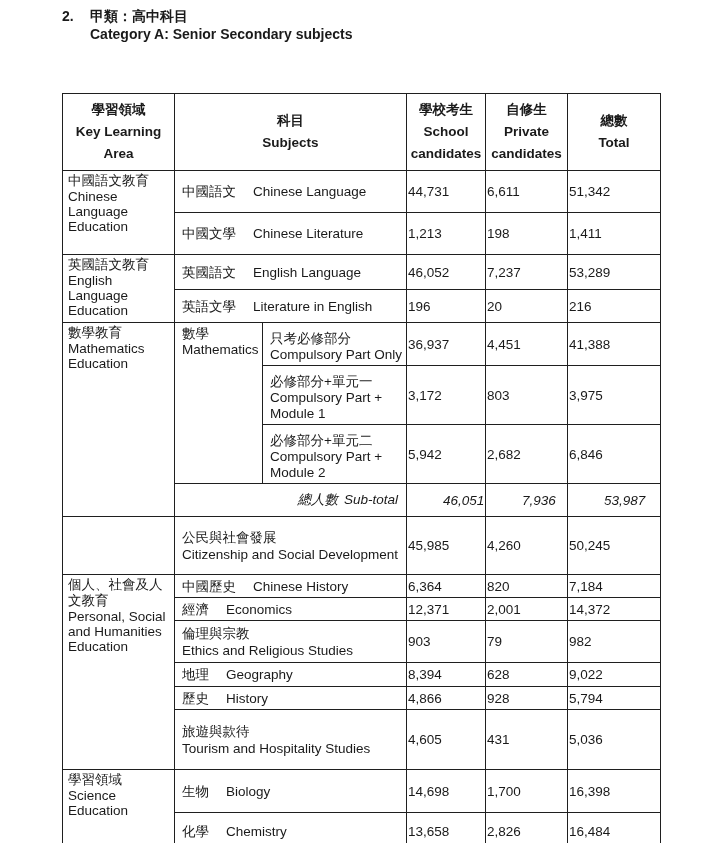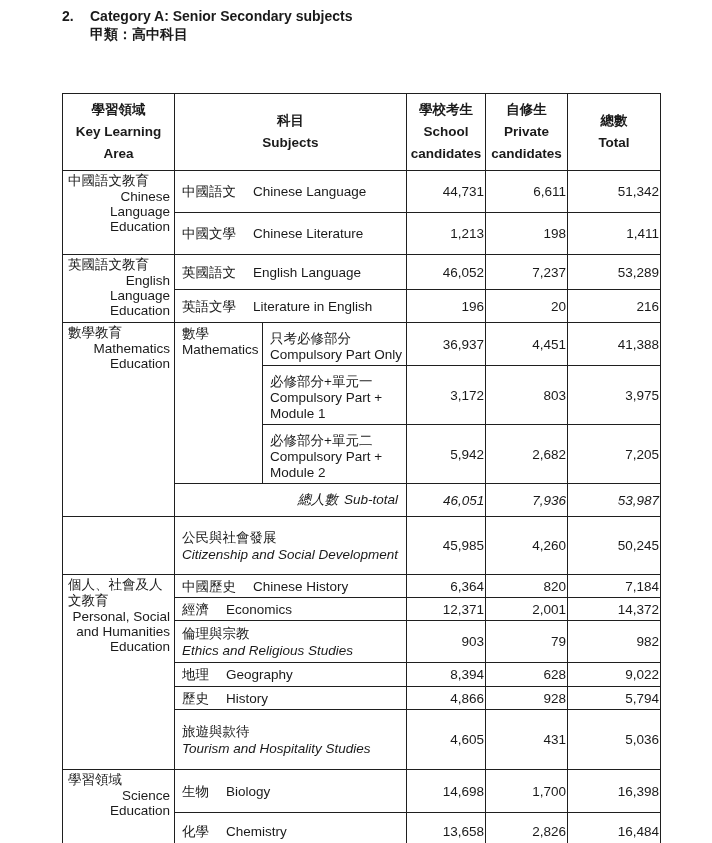--- a/index.html
+++ b/index.html
@@ -21,44 +21,44 @@
   
   table.data-table{
     position:absolute;left:62px;top:93px;
     width:598px;
     border-collapse:collapse;table-layout:fixed;
     font-size:13.5px;
   }
   .data-table td,.data-table th{border:1px solid #1f1f1f;overflow:visible;}
   th{font-weight:bold;text-align:center;vertical-align:middle;line-height:22px;padding:0 2px;}
   .kla{vertical-align:top;text-align:left;padding:2px 4px 2px 5px;line-height:16px;}
-  .kla .en{line-height:15px;text-align:right;}
+  .kla .en{line-height:15px;}
   .subject{vertical-align:middle;text-align:left;padding:2px 2px 2px 7px;line-height:17px;}
   .subject .zh{margin-right:17px;}
   .subject.stacked .zh{display:block;margin-right:0;}
-  .subject.stacked .en{display:block;font-style:italic;}
+  .subject.stacked .en{display:block;}
   .math-label{vertical-align:top;text-align:left;padding:3px 0 2px 7px;line-height:16px;}
   .math-label .zh,.math-label .en{display:block;}
   .part{vertical-align:middle;text-align:left;padding:8px 2px 2px 7px;line-height:16px;}
   .part .zh,.part .en{display:block;}
-  .num{text-align:right;vertical-align:middle;}
+  .num{text-align:left;vertical-align:middle;}
   .subtotal-cell{text-align:right;vertical-align:middle;padding-right:8px;font-style:italic;}
   .subtotal-cell .zh{margin-right:6px;}
   .italic{font-style:italic;padding-left:36px;}
 </style>
 </head>
 <body>
 
 <div class="page">
 
   <div class="doc-header">
     <span class="section-number">2.</span>
     <div class="titles">
+      <div class="title-line">甲類：高中科目</div>
       <div class="title-line">Category A: Senior Secondary subjects</div>
-      <div class="title-line">甲類：高中科目</div>
     </div>
   </div>
 
   <table class="data-table">
     <colgroup>
       <col style="width:112px">
         <col style="width:88px">
         <col style="width:144px">
       <col style="width:79px">
         <col style="width:82px">
@@ -157,21 +157,21 @@
       <td class="num">803</td>
       <td class="num">3,975</td>
     </tr>
     <tr style="height:47px">
       <td class="part">
         <span class="zh">必修部分+單元二</span>
         <span class="en">Compulsory Part + Module 2</span>
       </td>
       <td class="num">5,942</td>
       <td class="num">2,682</td>
-      <td class="num">7,205</td>
+      <td class="num">6,846</td>
     </tr>
     <tr style="height:33px">
       <td class="subtotal-cell" colspan="2">
         <span class="zh">總人數</span><span class="en">Sub-total</span>
       </td>
       <td class="num italic">46,051</td>
       <td class="num italic">7,936</td>
       <td class="num italic">53,987</td>
     </tr>
 

